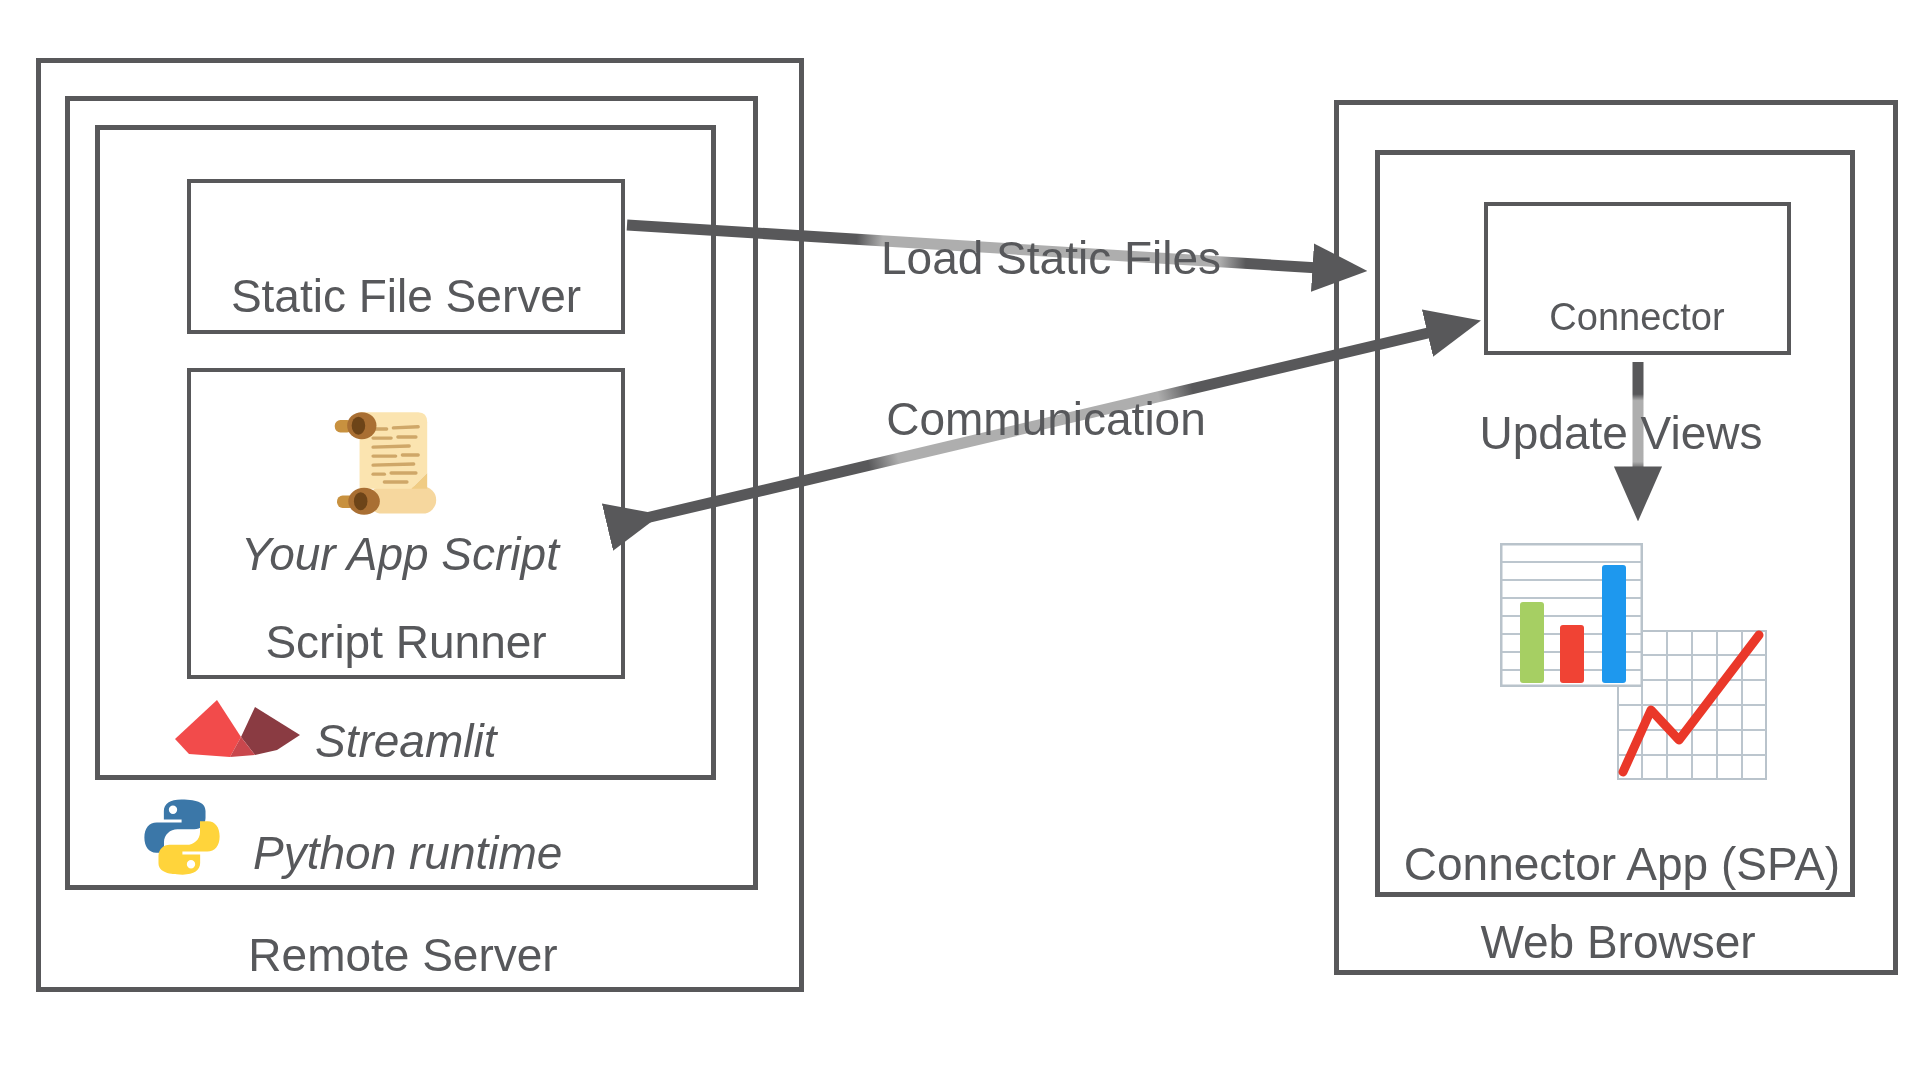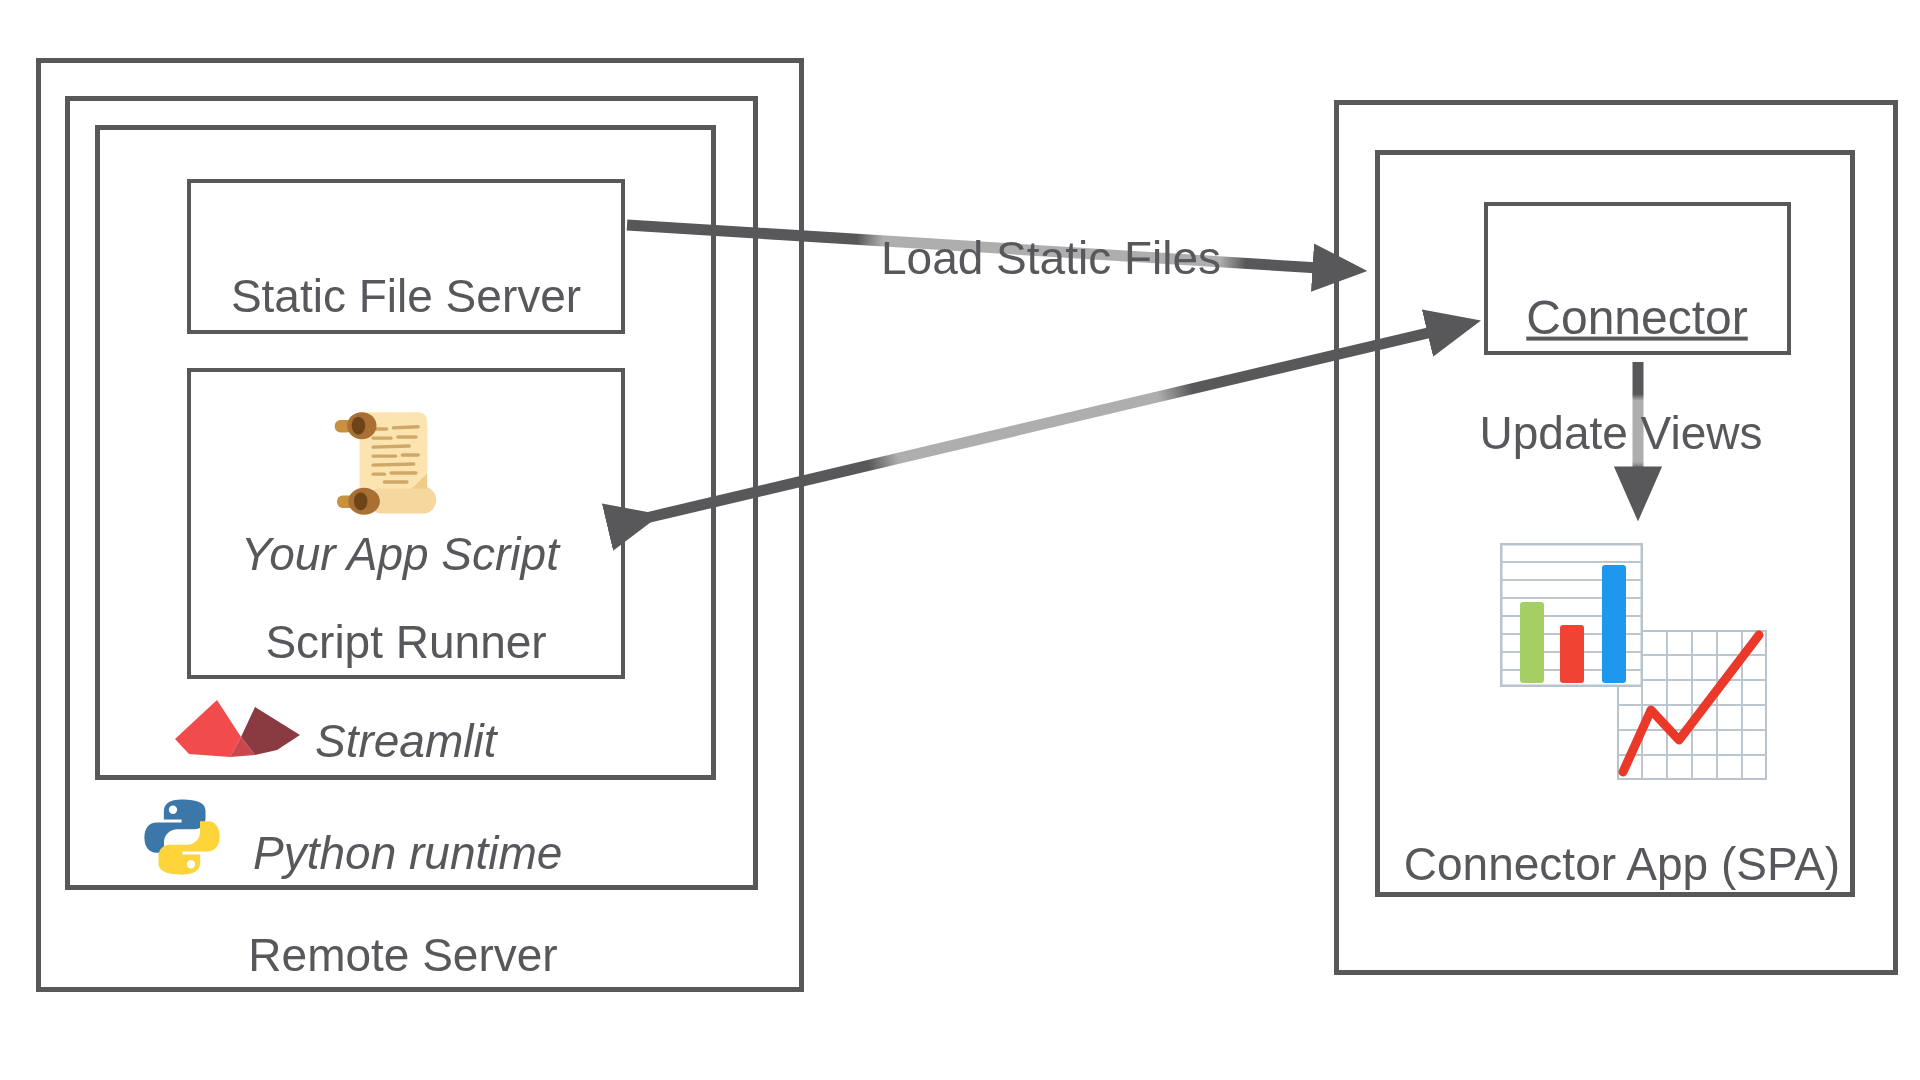--- a/index.html
+++ b/index.html
@@ -8,21 +8,21 @@
     font-family:"Liberation Sans", sans-serif;color:#57585b;border-radius:12px;
   }
   .box{position:absolute;border:5px solid #58585a;background:transparent;box-sizing:border-box;}
   .box.thin{border-width:4px;}
   .lbl{
     position:absolute;white-space:nowrap;color:#57585b;font-size:46px;line-height:1.1;
     transform:translate(-50%,-50%);
   }
   .lbl.left-anchor{transform:translate(0,-50%);font-style:italic;}
   .lbl.italic{font-style:italic;font-size:46px;}
-  .lbl.connector-size{font-size:48px;text-decoration:underline;}
+  .lbl.connector-size{font-size:38px;}
   .icon{position:absolute;}
   svg{display:block;}
   #arrow-layer{position:absolute;left:0;top:0;pointer-events:none;}
 </style>
 </head>
 <body>
 
 <div id="canvas">
 
   <div class="box" style="left:36px;top:58px;width:768px;height:934px;"></div>
@@ -119,20 +119,21 @@
           <line x1="2" y1="109" x2="141" y2="109"></line>
         <line x1="2" y1="127" x2="141" y2="127"></line>
       </g>
       <rect x="20" y="59" width="24" height="81" rx="3" fill="#a6cf63"></rect>
       <rect x="60" y="82" width="24" height="58" rx="3" fill="#f04334"></rect>
       <rect x="102" y="22" width="24" height="118" rx="3" fill="#1e98ee"></rect>
     </svg>
   </div>
 
   <div class="lbl" style="left:1622px;top:864px;">Connector App (SPA)</div>
+  <div class="lbl" style="left:1618px;top:942px;">Web Browser</div>
 
   <svg id="arrow-layer" width="1920" height="1080" viewBox="0 0 1920 1080">
     <defs>
       <linearGradient id="gradLSF" gradientUnits="userSpaceOnUse" x1="627" y1="225" x2="1368" y2="271">
         <stop offset="0" stop-color="#58585a"></stop>
           <stop offset="0.31" stop-color="#58585a"></stop>
         <stop offset="0.345" stop-color="#aeaeae"></stop>
           <stop offset="0.80" stop-color="#aeaeae"></stop>
         <stop offset="0.835" stop-color="#58585a"></stop>
           <stop offset="1" stop-color="#58585a"></stop>
@@ -163,15 +164,16 @@
     </g>
     <g>
       <line x1="646" y1="518" x2="1466" y2="324" stroke="url(#gradCOMM)" stroke-width="11" marker-start="url(#head)" marker-end="url(#head)"></line>
     </g>
     <g>
       <line x1="1638" y1="362" x2="1638" y2="506" stroke="url(#gradUV)" stroke-width="11" marker-end="url(#head)"></line>
     </g>
   </svg>
 
   <div class="lbl" style="left:1051px;top:258px;">Load Static Files</div>
+  <div class="lbl" style="left:1046px;top:419px;">Communication</div>
   <div class="lbl" style="left:1621px;top:433px;">Update Views</div>
 
 </div>
 
 </body></html>

